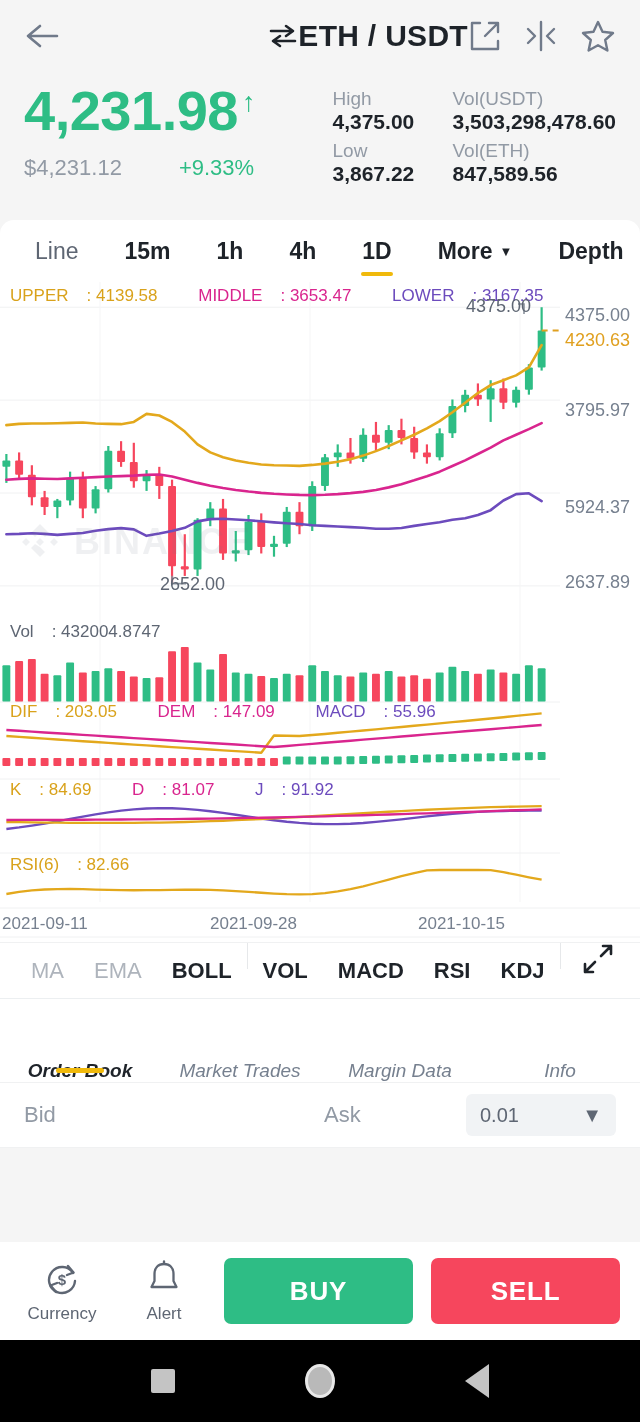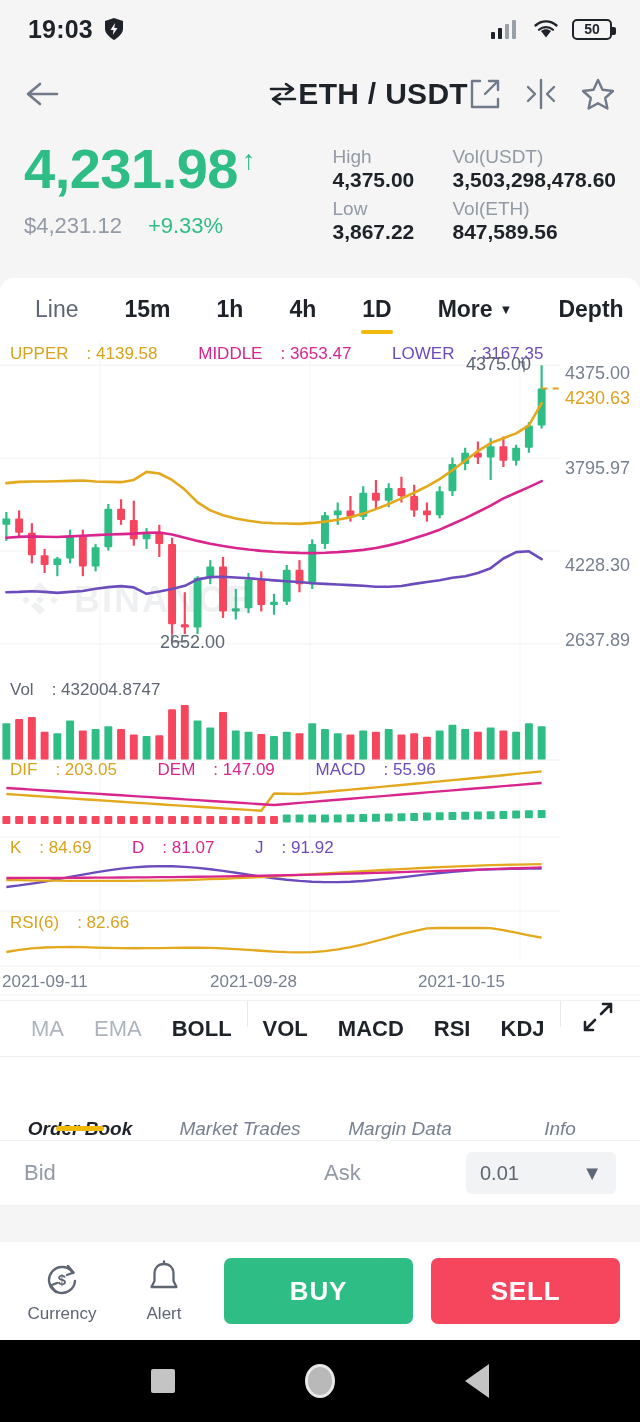--- a/index.html
+++ b/index.html
@@ -45,21 +45,21 @@
   
   .pricepanel {
     background: #f5f5f5; display: flex; padding: 10px 24px 28px 24px;
   }
   .price-left { width: 322px; }
   .price-main { display: flex; align-items: flex-start; gap: 4px; }
   .price-big { font-size: 56px; font-weight: bold; color: #2ebd85; letter-spacing: -.5px; line-height: 1.05; }
   .price-arrow { font-size: 27px; color: #2ebd85; line-height: 1.5; }
   .price-sub { display: flex; align-items: center; gap: 26px; margin-top: 14px; }
   .price-usd { font-size: 22px; color: #929aa5; }
-  .price-pct { font-size: 22px; color: #2ebd85; font-weight: 500; }
+  .price-pct { font-size: 22px; color: #2ebd85; font-weight: 500; margin-left: 31px; }
   .stats { flex: 1; display: grid; grid-template-columns: 120px 1fr; padding-top: 6px; }
   .stat-lbl { font-size: 19px; color: #929aa5; }
   .stat-val { font-size: 21px; color: #1e2329; font-weight: bold; margin-bottom: 6px; }
 
   
   .chartcard {
     background: #ffffff; border-radius: 14px 14px 0 0; overflow: hidden;
   }
   .intervals {
     height: 62px; display: flex; align-items: center; padding: 0 18px; gap: 12px;
@@ -167,45 +167,20 @@
   .nav-tr {
     width: 0; height: 0; border-top: 17px solid transparent;
     border-bottom: 17px solid transparent; border-right: 24px solid #c4c4c4;
   }
 </style>
 </head>
 <body>
 
 <div class="screen">
 
-  <div class="statusbar">
-    <div class="sb-left">
-      <div class="sb-time">19:03</div>
-      <svg width="22" height="24" viewBox="0 0 22 24">
-        <path d="M11 1 L20 4 V12 C20 18 11 23 11 23 C11 23 2 18 2 12 V4 Z" fill="#1e2329"></path>
-        <path d="M12 6 L7.5 13 H10.5 L9.8 18 L14.5 11 H11.3 Z" fill="#f5f5f5"></path>
-      </svg>
-    </div>
-    <div class="sb-right">
-      <svg width="30" height="22" viewBox="0 0 30 22">
-        <rect x="1" y="14" width="4" height="7" rx="1" fill="#1e2329"></rect>
-        <rect x="8" y="10" width="4" height="11" rx="1" fill="#1e2329"></rect>
-        <rect x="15" y="6" width="4" height="15" rx="1" fill="#9aa0a8"></rect>
-        <rect x="22" y="2" width="4" height="19" rx="1" fill="#9aa0a8"></rect>
-      </svg>
-      <svg width="28" height="22" viewBox="0 0 28 22">
-        <path d="M14 19.5 L9 13 C11.8 10.8 16.2 10.8 19 13 Z" fill="#1e2329"></path>
-        <path d="M3.5 7.5 C9.5 2 18.5 2 24.5 7.5" stroke="#1e2329" stroke-width="2.4" fill="none" stroke-linecap="round"></path>
-        <path d="M7 11.8 C11 8.2 17 8.2 21 11.8" stroke="#1e2329" stroke-width="2.2" fill="none" stroke-linecap="round"></path>
-      </svg>
-      <div class="batt">
-        <span>50</span>
-      </div>
-    </div>
-  </div>
 
   <div class="titlebar">
     <div class="back-btn">
       <svg width="36" height="30" viewBox="0 0 36 30">
         <path d="M16 5 L4 15 L16 25 M4 15 H33" stroke="#707a8a" stroke-width="2.6" fill="none" stroke-linecap="round" stroke-linejoin="round"></path>
       </svg>
     </div>
     <div class="pair-wrap">
       <svg width="30" height="28" viewBox="0 0 30 28">
         <path d="M3 9 H24 M18 4 L25 9 L18 14" stroke="#1e2329" stroke-width="2.6" fill="none" stroke-linecap="round" stroke-linejoin="round"></path>
@@ -306,21 +281,21 @@
 
       <div class="watermark">
         <svg width="44" height="44" viewBox="0 0 44 44">
           <path d="M22 4 L31 13 L27 17 L22 12 L17 17 L13 13 Z M8 18 L12 22 L8 26 L4 22 Z M36 18 L40 22 L36 26 L32 22 Z M22 18 L26 22 L22 26 L18 22 Z M22 27 L27 32 L31 28 L22 37 L13 28 L17 24 Z" fill="#707a8a"></path>
         </svg>
         <div class="wm-text">BINANCE</div>
       </div>
 
       <div class="axis-lbl" style="right:10px; top:23px;">4375.00</div>
       <div class="axis-lbl" style="right:10px; top:118px;">3795.97</div>
-      <div class="axis-lbl" style="right:10px; top:215px;">4228.30</div>
+      <div class="axis-lbl" style="right:10px; top:215px;">5924.37</div>
       <div class="axis-lbl" style="right:10px; top:290px;">2637.89</div>
       <div class="cur-lbl" style="right:10px; top:48px;">4230.63</div>
       <div class="hl-lbl" style="left:466px; top:14px;">4375.00</div>
       <div class="hl-lbl" style="left:160px; top:292px;">2652.00</div>
 
       <div class="legend-row" style="left:10px; top:340px; color:#5e6673;">
         <span><span>Vol</span>: <span>432004.8747</span></span>
       </div>
 
       <div class="legend-row" style="left:10px; top:420px;">

